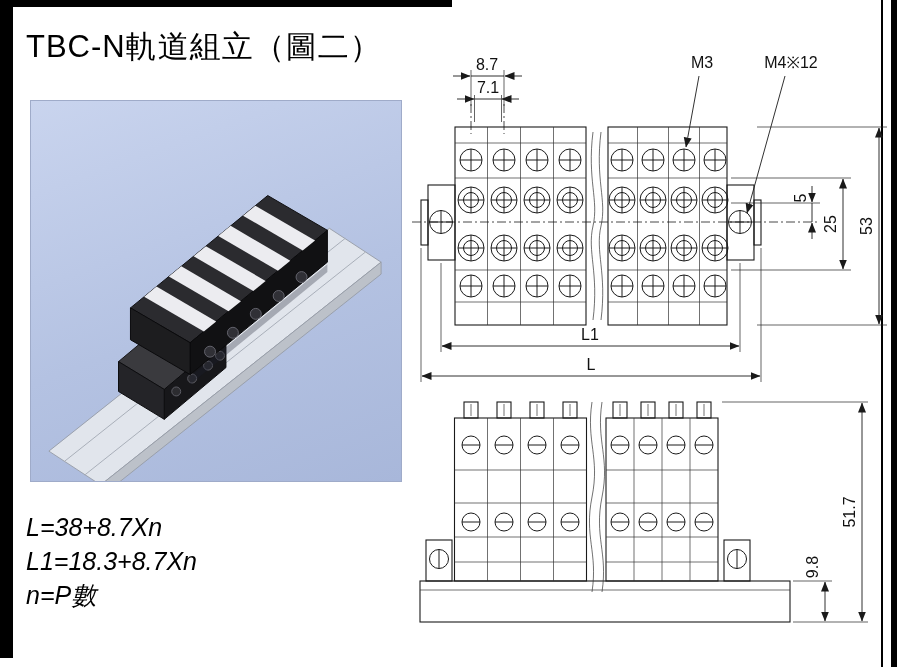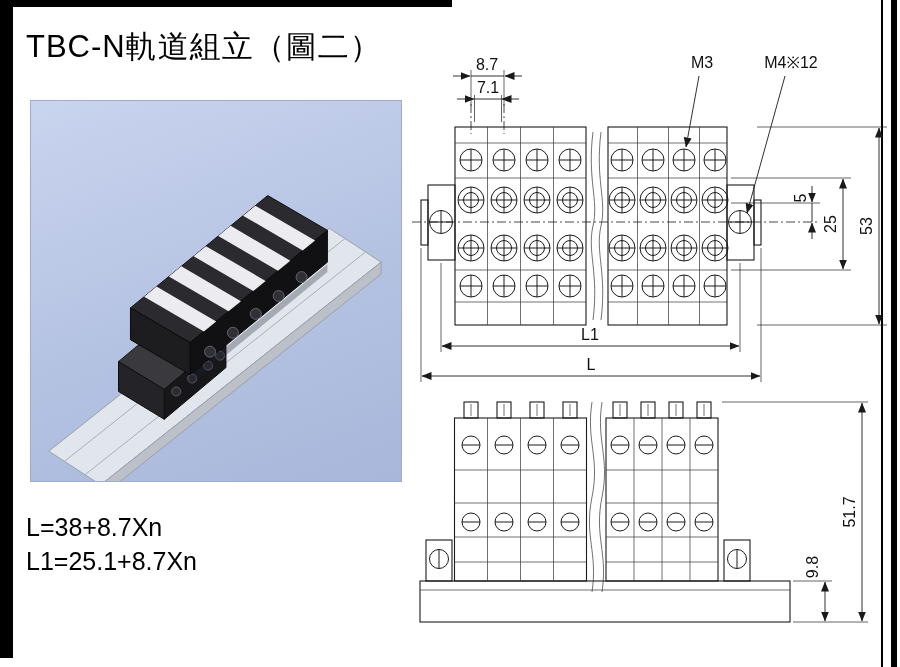--- a/index.html
+++ b/index.html
@@ -14,21 +14,21 @@
   .border-right-thick{left:891px;top:0;width:6px;height:667px;background:#000;}
   .title{
     left:26px;top:26px;margin:0;font-size:31px;font-weight:normal;
     letter-spacing:1px;white-space:nowrap;text-align:right;
   }
   .photo{
     left:30px;top:100px;width:372px;height:382px;
     background:linear-gradient(160deg,#c9d4ee 0%,#b4c2e2 55%,#a8b7da 100%);
     border:1px solid #9fabc9;box-sizing:border-box;
   }
-  .formulas{left:26px;top:510px;font-size:25px;line-height:34px;white-space:nowrap;}
+  .formulas{left:26px;top:510px;font-size:25px;line-height:34px;white-space:nowrap;font-style:italic;}
   svg text{font-family:"Liberation Sans", sans-serif;font-size:16px;fill:#111;stroke:none;}
   .ln{stroke:#1a1a1a;stroke-width:1.1;fill:none;}
   .thin{stroke:#333;stroke-width:0.7;fill:none;}
   .ext{stroke:#222;stroke-width:0.7;fill:none;}
   .dim{stroke:#1a1a1a;stroke-width:0.9;fill:none;}
   .dash{stroke:#1a1a1a;stroke-width:0.8;fill:none;stroke-dasharray:9 3 2 3;}
   .scr{stroke:#1a1a1a;stroke-width:1;fill:none;}
 </style>
 </head>
 <body>
@@ -76,21 +76,22 @@
       <circle cx="203" cy="233" r="5.5" fill="#303036" stroke="#63636c" stroke-width="1"></circle>
       <circle cx="226" cy="214" r="5.5" fill="#303036" stroke="#63636c" stroke-width="1"></circle>
       <circle cx="249" cy="196" r="5.5" fill="#303036" stroke="#63636c" stroke-width="1"></circle>
       <circle cx="272" cy="177" r="5.5" fill="#303036" stroke="#63636c" stroke-width="1"></circle>
     </g>
   </svg>
 </div>
 
 <div class="abs formulas">
   <div>L=38+8.7Xn</div>
-  <div>L1=25.1+8.7Xn</div>
+  <div>L1=18.3+8.7Xn</div>
+  <div>n=P數</div>
 </div>
 
 <svg class="abs" style="left:0;top:0;" width="900" height="667" viewBox="0 0 900 667">
   <defs>
     <marker id="arr" viewBox="0 0 10 10" refX="9.5" refY="5" markerWidth="10" markerHeight="10" markerUnits="userSpaceOnUse" orient="auto-start-reverse">
       <path d="M0,1 L10,5 L0,9 Z" fill="#1a1a1a"></path>
     </marker>
     <g id="scr-s" class="scr">
       <circle r="11"></circle>
         <line x1="-11" x2="11" y1="0" y2="0"></line>

